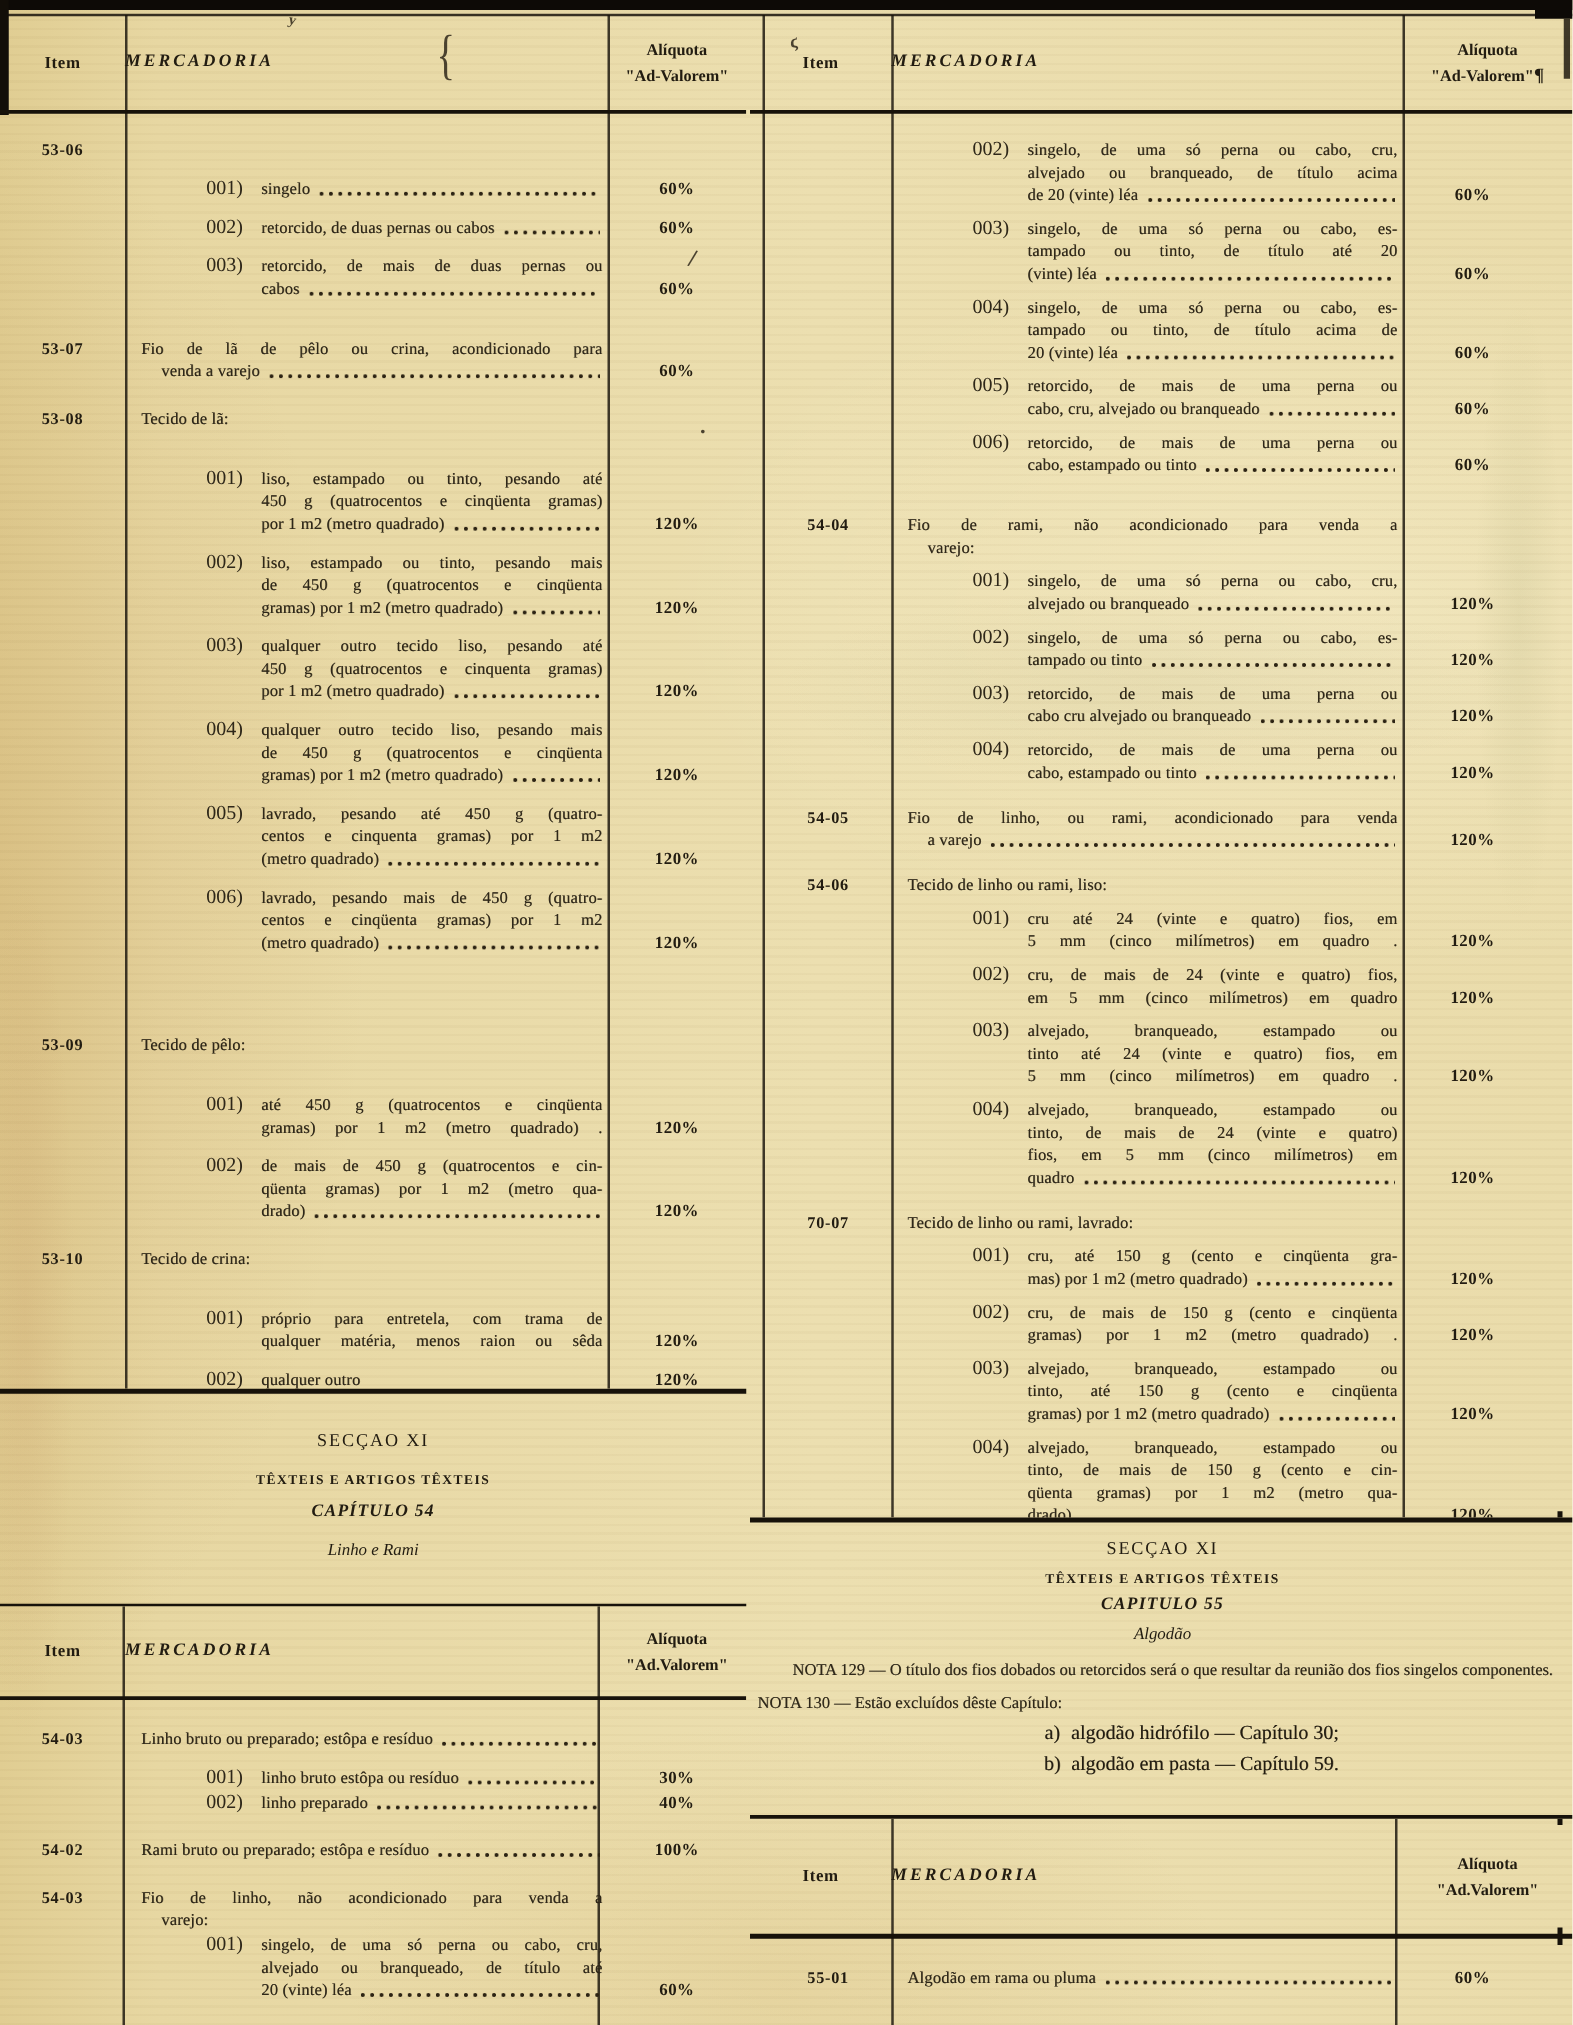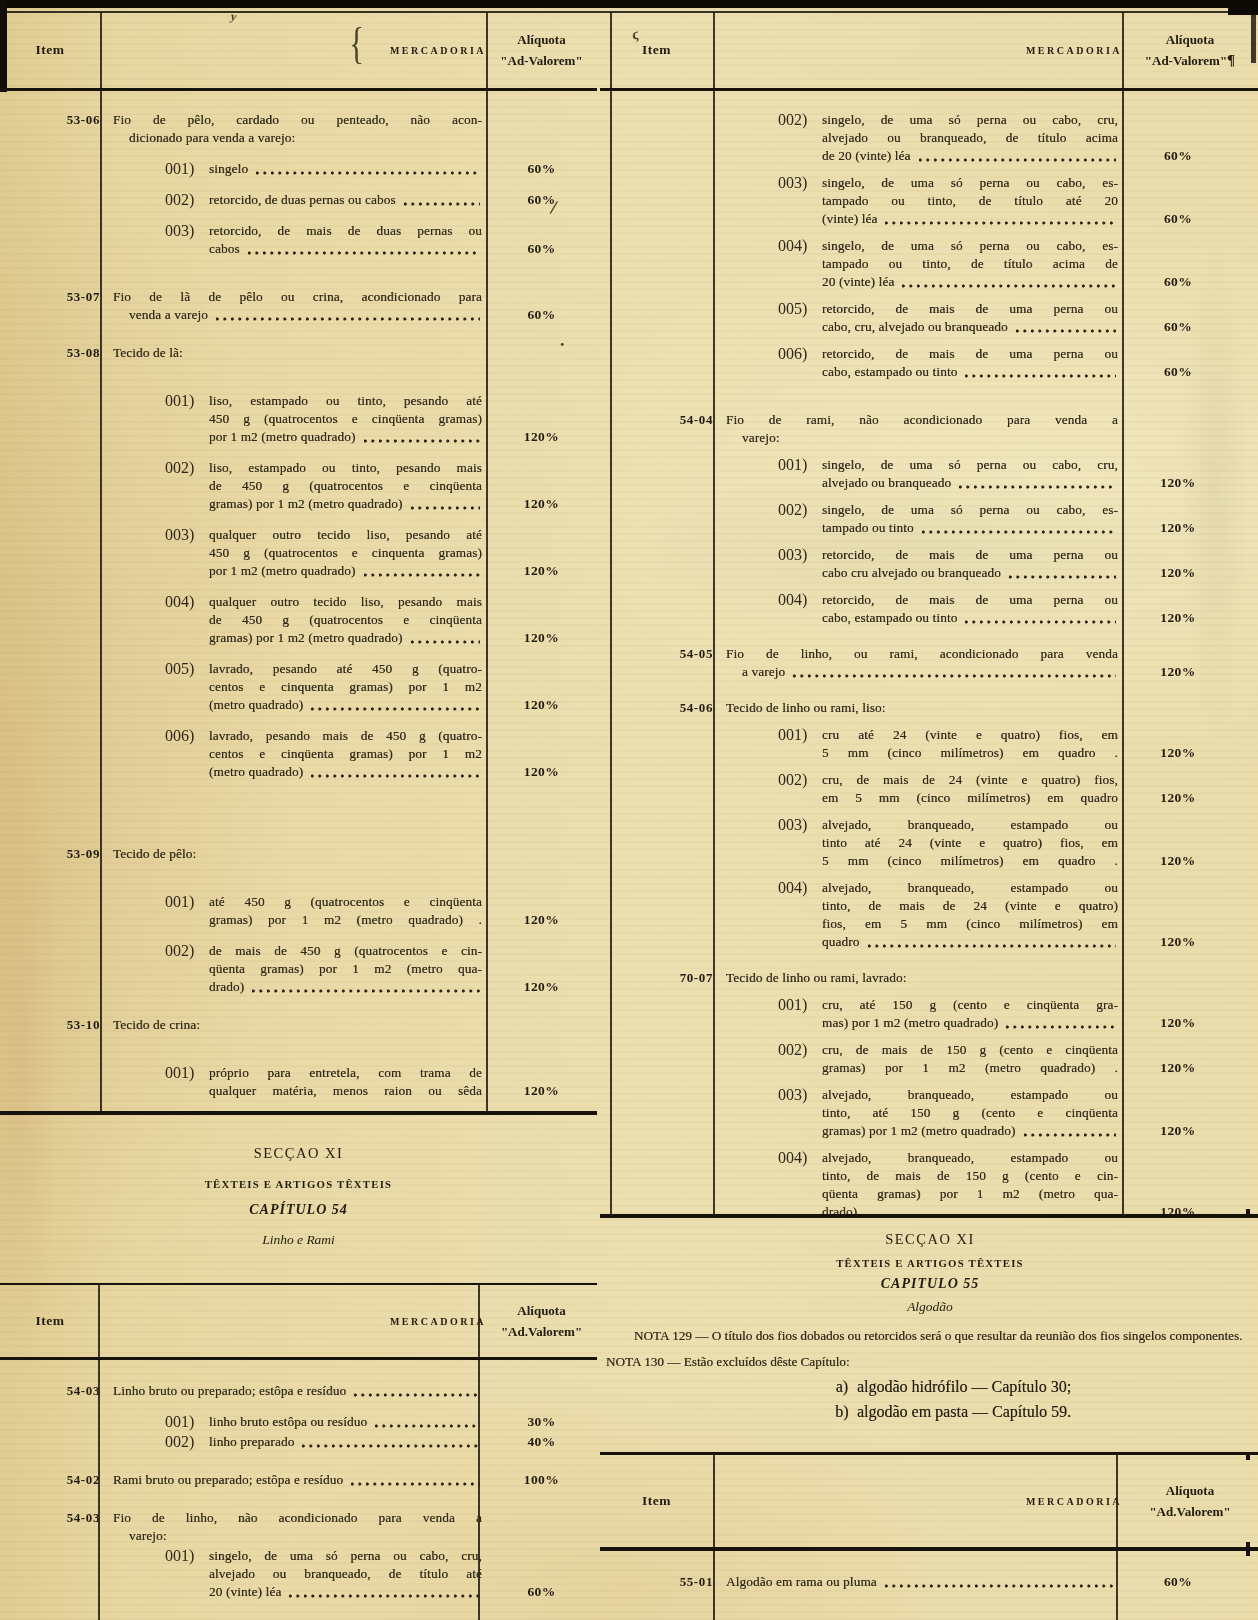--- a/index.html
+++ b/index.html
@@ -54,40 +54,40 @@
   .rt2::before{top:-9px;}
   .rt2 .thead{position:relative;}
   .rt2 .thead::after{bottom:-9px;}
 
   .thead{display:flex;align-items:center;border-bottom:3px solid var(--rule);}
   .lt1 .thead,.rt1 .thead{height:76px;}
   .lt2 .thead{height:72px;}
   .rt2 .thead{height:92px;border-bottom-width:4px;}
   .h-item{width:100px;text-align:center;font-weight:700;font-size:13.5px;letter-spacing:.5px;color:var(--ink-dark);}
   .rcol .h-item{width:113px;}
-  .h-merc{flex:1;text-align:right;font-weight:700;font-size:10px;letter-spacing:2.5px;color:var(--ink-dark);position:relative;}
+  .h-merc{flex:1;text-align:left;font-weight:700;font-size:14px;letter-spacing:2.5px;color:var(--ink-dark);position:relative;font-style:italic;}
   .h-aliq{width:111px;text-align:center;font-weight:700;font-size:13px;line-height:21px;color:var(--ink-dark);}
   .rcol .h-aliq{width:136px;}
   .pilcrow{font-size:15px;}
 
   .rows{position:relative;padding-top:20px;}
   #lt2-rows{padding-top:22px;}
   #rt2-rows{padding-top:4px;}
 
   .trow{display:flex;align-items:stretch;margin-top:13px;}
   .trow.main{margin-top:20px;}
   .trow.sp-lg{margin-top:30px;}
   .trow.sp-xl{margin-top:64px;}
   .trow.sp-tight{margin-top:2px;}
   .rows .trow:first-child{margin-top:0;}
   .rcolrows .trow{margin-top:9px;}
   .rcolrows .trow.main{margin-top:18px;}
   .rcolrows .trow.sp-lg{margin-top:30px;}
 
-  .c-item{width:100px;flex:none;align-self:flex-start;text-align:right;
+  .c-item{width:100px;flex:none;align-self:flex-start;text-align:center;
           font-weight:700;font-size:13px;letter-spacing:.6px;color:var(--ink-dark);line-height:18px;}
   .rcolrows .c-item{width:113px;padding-left:12px;box-sizing:border-box;}
   .c-desc{flex:1;min-width:0;padding:0 4px 0 13px;box-sizing:border-box;}
   .c-pct{flex:none;align-self:flex-end;text-align:center;font-weight:700;font-size:13.5px;
          letter-spacing:.4px;color:var(--ink-dark);line-height:18px;width:111px;}
   .rcolrows .c-pct{width:136px;padding-right:24px;box-sizing:border-box;}
 
   .lines{font-size:13.2px;line-height:18px;letter-spacing:.15px;
          text-shadow:.3px 0 0 rgba(42,33,17,.55);}
   .subwrap{display:flex;margin-left:52px;}
@@ -145,26 +145,20 @@
         <div class="h-item">Item</div>
         <div class="h-merc">MERCADORIA</div>
         <div class="h-aliq">
           <div>Alíquota</div>
           <div>"Ad-Valorem"</div>
         </div>
       </div>
       <div class="rows" id="lt1-rows">
           <div class="trow main">
             <div class="c-item">53-06</div>
-            <div class="c-desc">
-              <div class="lines">
-                <div class="ln just">Fio de pêlo, cardado ou penteado, não acon-</div>
-                <div class="ln">dicionado para venda a varejo:</div>
-              </div>
-            </div>
             <div class="c-pct"></div>
           </div>
           <div class="trow subr">
             <div class="c-item"></div>
             <div class="c-desc">
               <div class="subwrap">
                 <span class="num">001)</span>
                 <div class="lines sublines">
                   <div class="ln leaderline">
                     <span>singelo</span>

